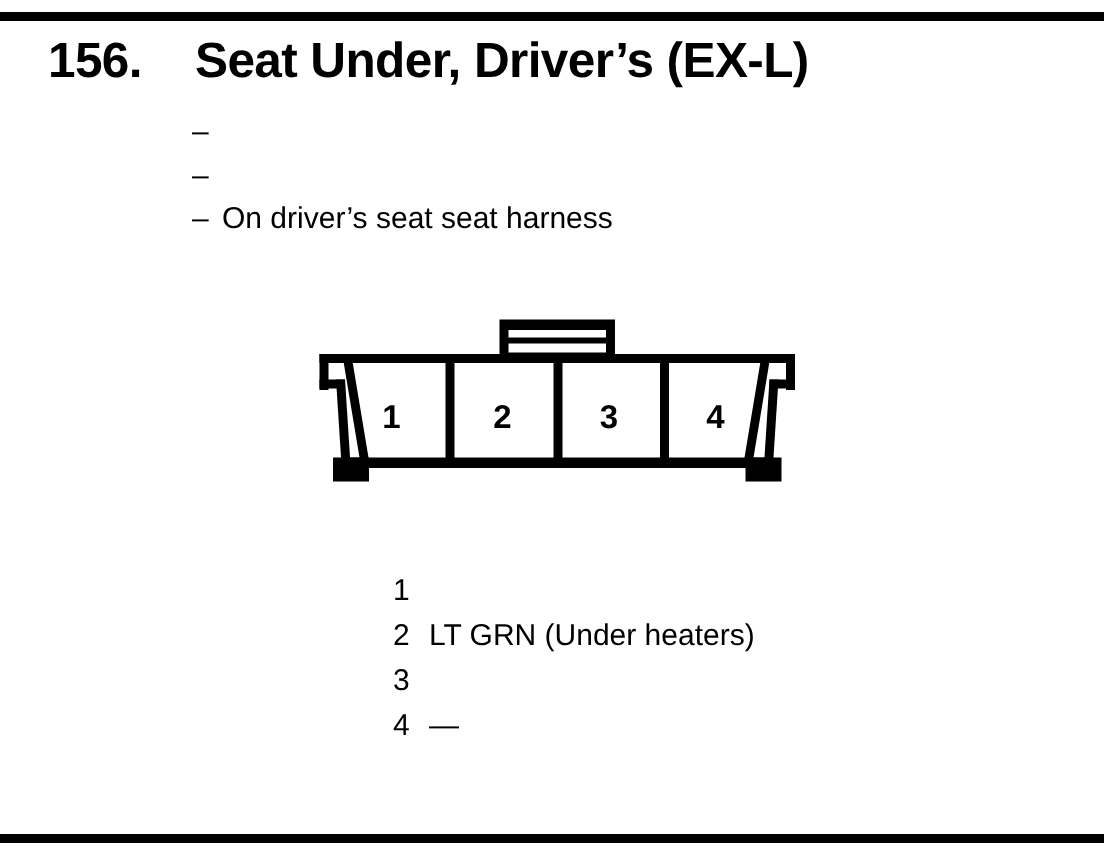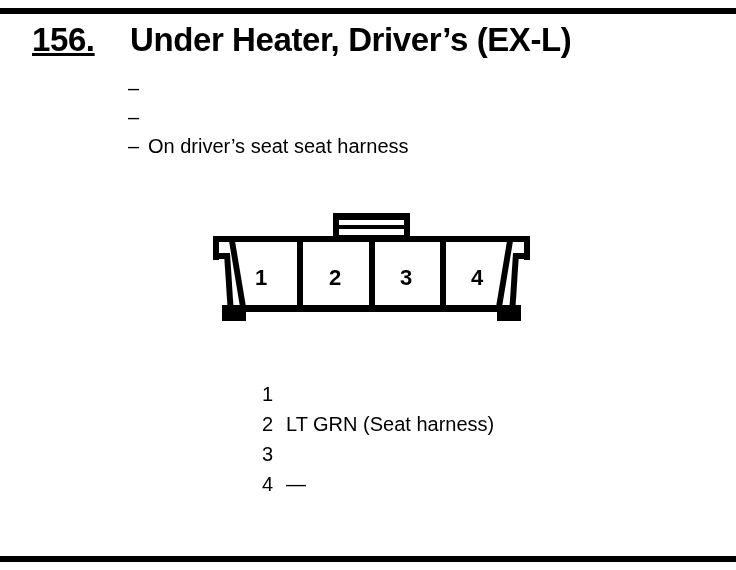--- a/index.html
+++ b/index.html
@@ -20,21 +20,21 @@
 
   .heading {
     position: absolute; left: 32px; top: 20px;
     display: flex;
     font-weight: bold;
     font-size: 33px;
     line-height: 40px;
     letter-spacing: -0.4px;
     white-space: nowrap;
   }
-  .heading .num { width: 98px; flex: 0 0 98px; text-decoration: underline; }
+  .heading .num { width: 98px; flex: 0 0 98px; }
 
   .notes {
     position: absolute; left: 128px; top: 74px;
     font-size: 20px;
     line-height: 29px;
   }
   .note-row { display: flex; white-space: nowrap; }
   .note-row .dash { width: 20px; flex: 0 0 20px; }
 
   .connector-wrap {
@@ -57,21 +57,21 @@
   .legend-row .pin { width: 24px; flex: 0 0 24px; padding-left: 5px; }
 </style>
 </head>
 <body>
 
 <div class="scan-bar top"></div>
 <div class="scan-bar bottom"></div>
 
 <div class="heading">
   <span class="num">156.</span>
-  <span class="title-text">Under Heater, Driver’s (EX-L)</span>
+  <span class="title-text">Seat Under, Driver’s (EX-L)</span>
 </div>
 
 <div class="notes">
   <div class="note-row">
     <span class="dash">–</span>
   </div>
   <div class="note-row">
     <span class="dash">–</span>
   </div>
   <div class="note-row">
@@ -110,21 +110,21 @@
     <text class="pin-num" x="284" y="80" text-anchor="middle">4</text>
   </svg>
 </div>
 
 <div class="legend">
   <div class="legend-row">
     <span class="pin">1</span>
   </div>
   <div class="legend-row">
     <span class="pin">2</span>
-    <span>LT GRN (Seat harness)</span>
+    <span>LT GRN (Under heaters)</span>
   </div>
   <div class="legend-row">
     <span class="pin">3</span>
   </div>
   <div class="legend-row">
     <span class="pin">4</span>
     <span>—</span>
   </div>
 </div>
 

